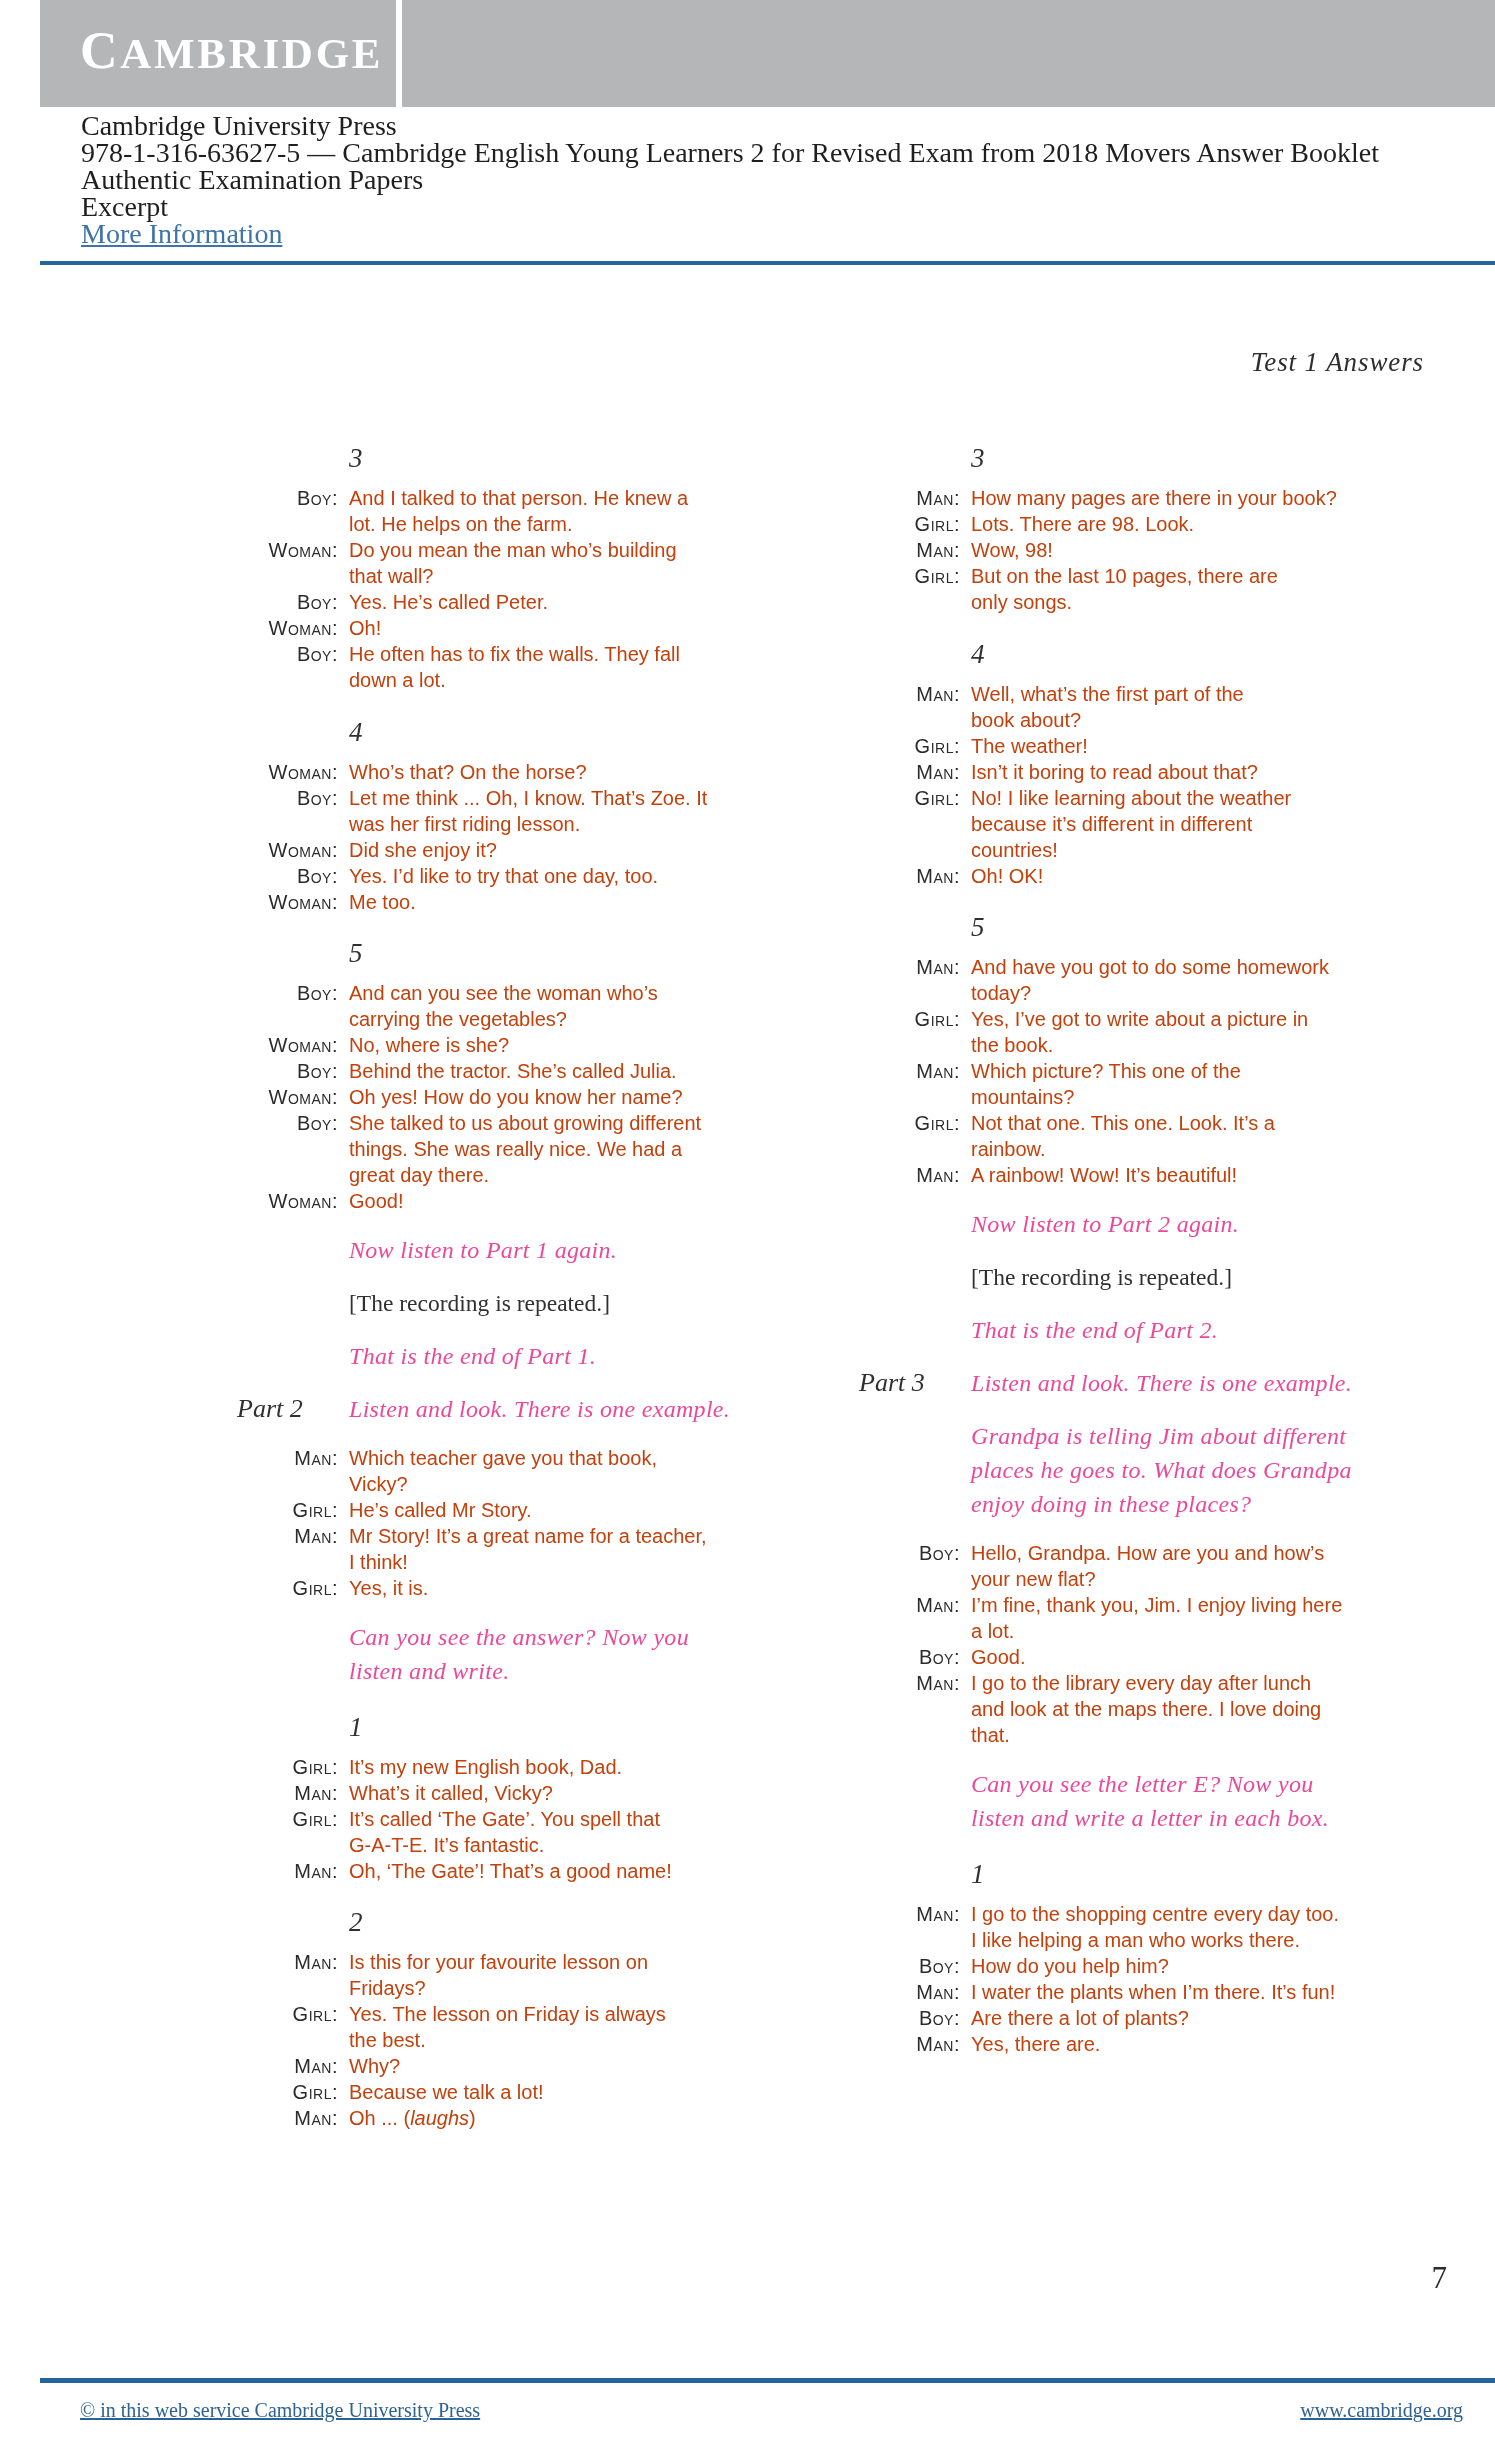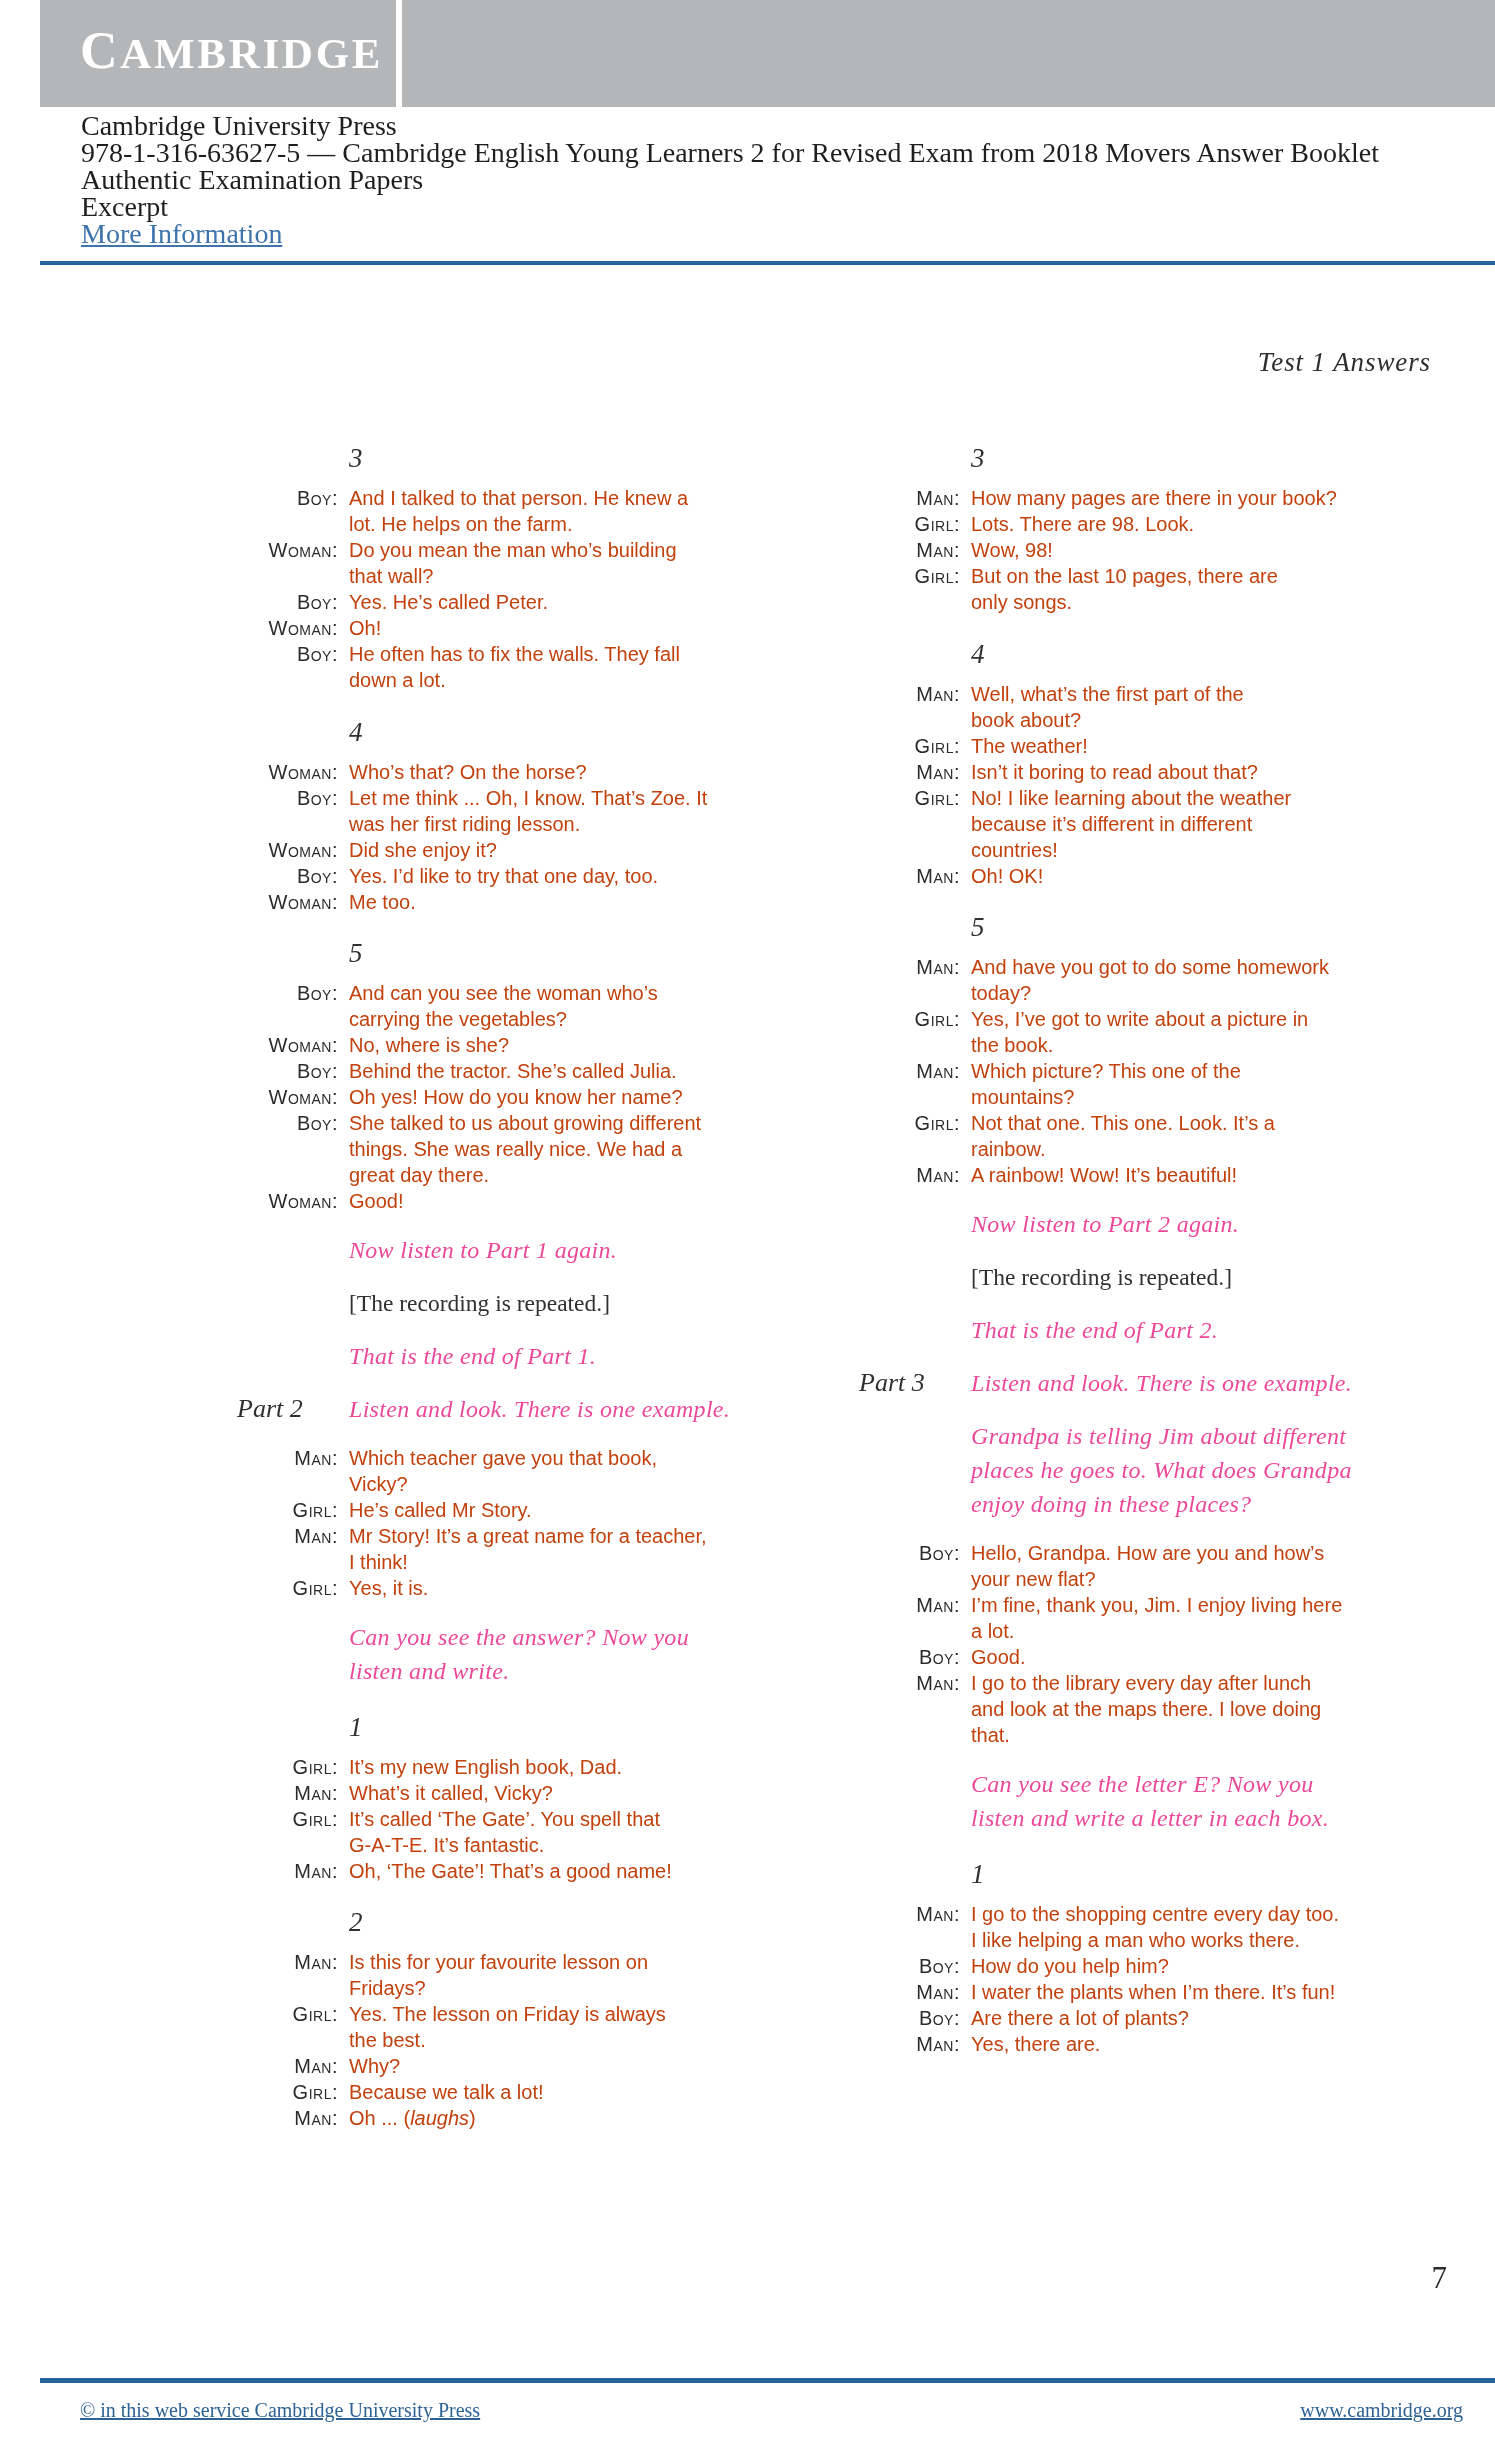--- a/index.html
+++ b/index.html
@@ -18,21 +18,21 @@
   .banner-divider{position:absolute;left:356px;top:0;width:6.3px;height:107px;background:#ffffff;}
   
   .header-block{
     position:absolute;left:41px;top:112px;width:1357px;
     font-family:"Liberation Serif",serif;font-size:28px;line-height:27px;color:#1f1f1f;
   }
   .more-info{color:#3d74ab;text-decoration:underline;cursor:pointer;}
   .top-rule{position:absolute;left:0;top:261px;width:1495px;height:3.6px;background:#26659b;}
   
   .page-title{
-    position:absolute;top:347px;right:104px;
+    position:absolute;top:347px;right:111px;
     font-family:"Liberation Serif",serif;font-style:italic;font-size:27px;
     letter-spacing:0.9px;color:#2e2e2e;
   }
   
   .col{position:absolute;top:443px;}
   .col-left{left:197px;width:554px;}
   .col-right{left:819px;width:568px;}
   .row{display:grid;grid-template-columns:101px 1fr;column-gap:11px;align-items:baseline;}
   .cell{display:block;}
   .label{text-align:right;}

